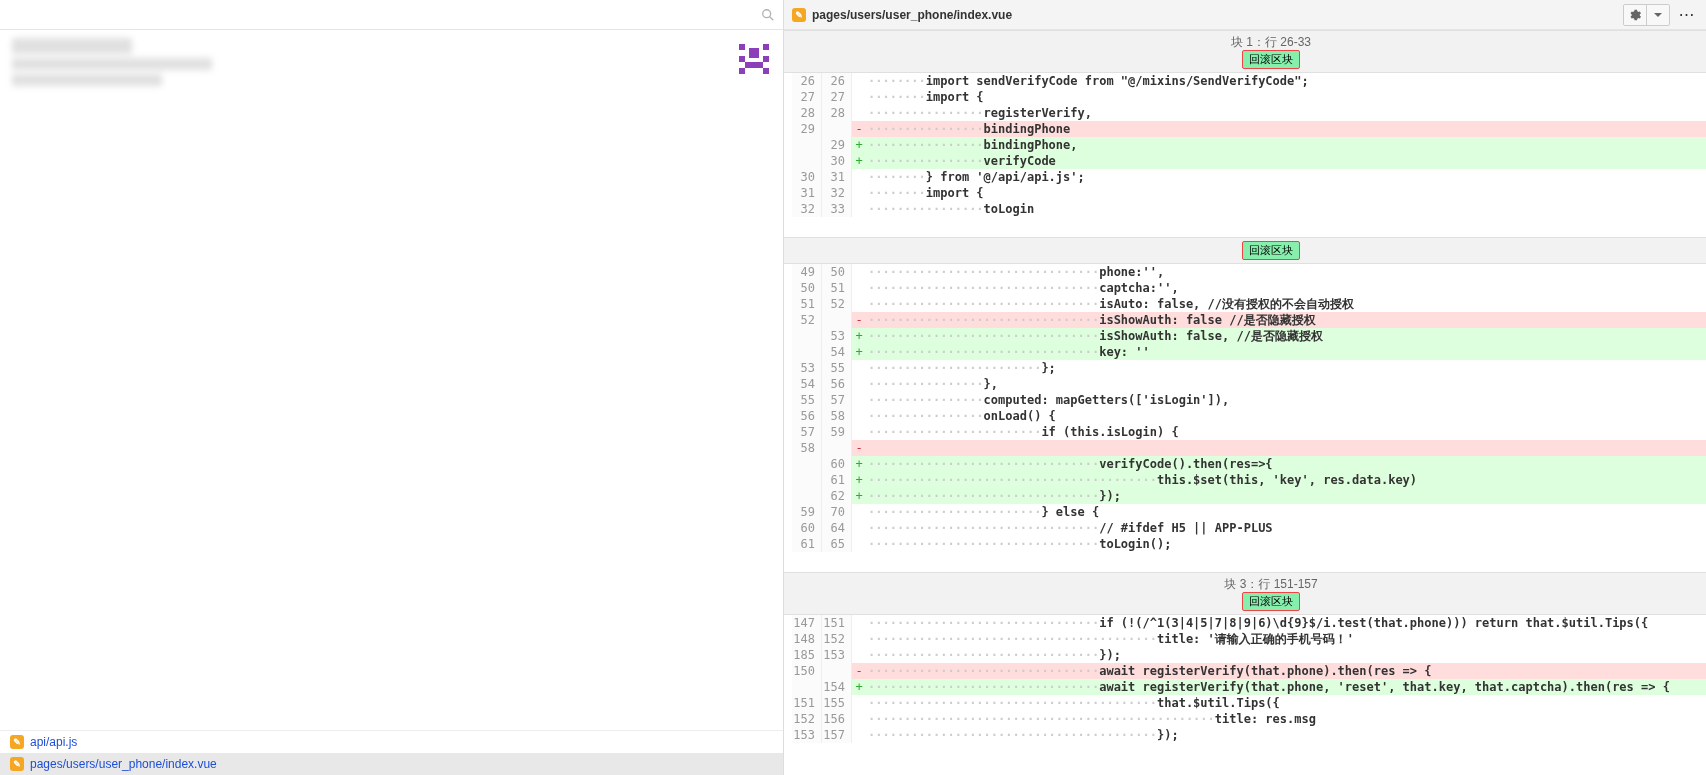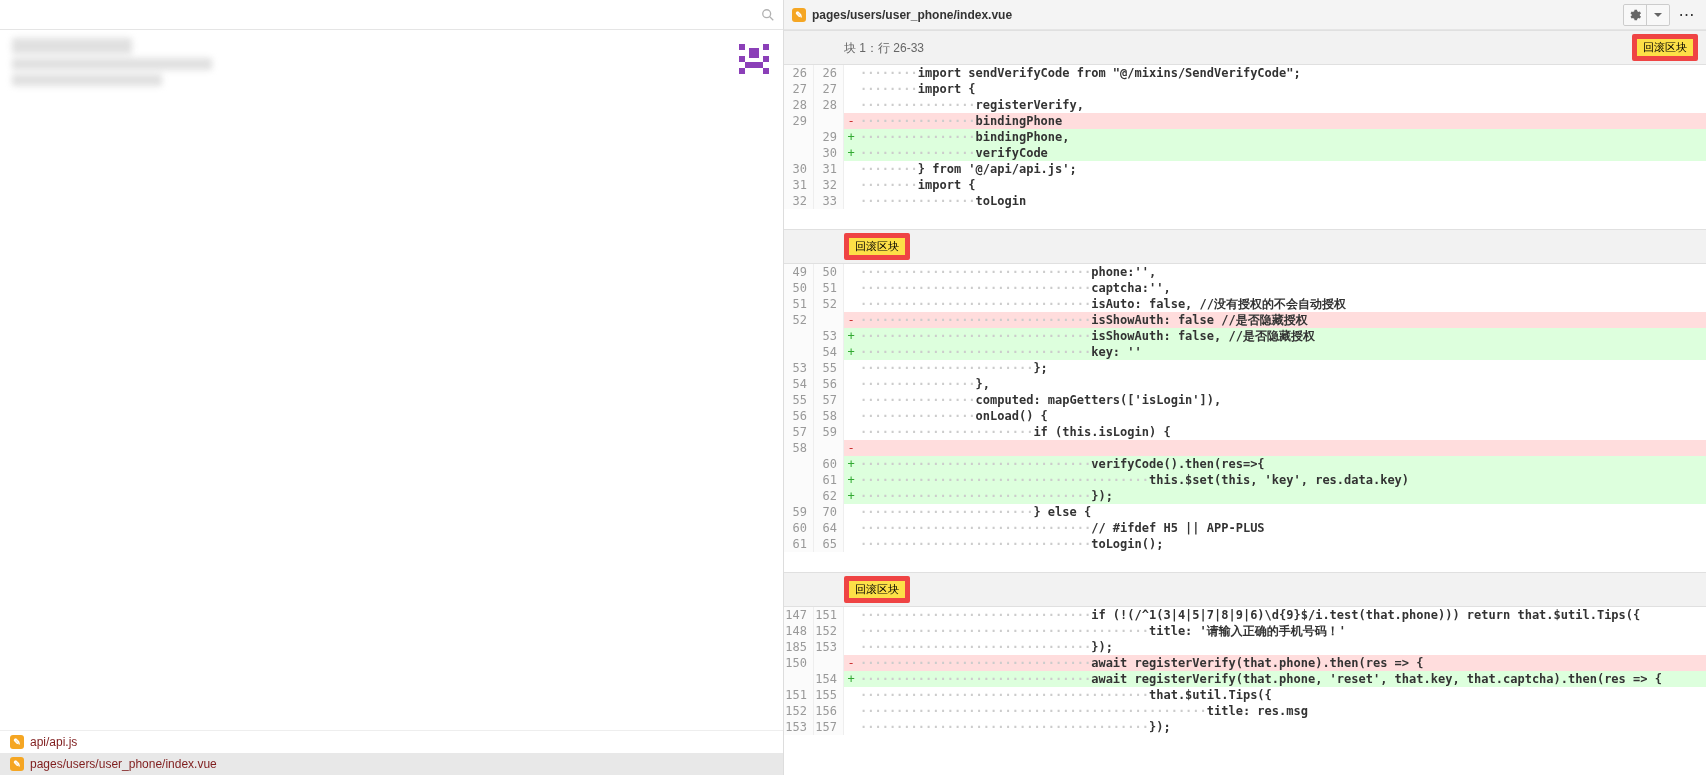--- a/index.html
+++ b/index.html
@@ -13,36 +13,36 @@
 .avatar svg { width: 38px; height: 38px; }
 .commit-meta { filter: blur(3px); opacity: 0.6; }
 .commit-meta .line1 { height: 16px; background: #ccc; width: 120px; margin-bottom: 4px; }
 .commit-meta .line2 { height: 12px; background: #ccc; width: 200px; margin-bottom: 4px; }
 .commit-meta .line3 { height: 12px; background: #ccc; width: 150px; }
 .left-body { flex: 1; }
 .file-list { border-top: 1px solid #eee; }
 .file-item { display: flex; align-items: center; padding: 4px 10px; gap: 6px; cursor: pointer; }
 .file-item.selected { background: #e8e8e8; }
 .file-icon { width: 14px; height: 14px; background: #f5a623; border-radius: 3px; display: inline-flex; align-items: center; justify-content: center; color: #fff; font-size: 9px; font-weight: bold; }
-.file-path { font-size: 12px; color: #7f1d1d; }
+.file-path { font-size: 12px; color: #1d4ed8; }
 
 .right-panel { flex: 1; display: flex; flex-direction: column; overflow: hidden; }
 .right-header { height: 30px; border-bottom: 1px solid #e5e5e5; display: flex; align-items: center; padding: 0 8px; gap: 6px; background: #f4f4f4; }
 .right-header .title { font-weight: bold; font-size: 12px; flex: 1; }
 .hdr-btn { width: 22px; height: 20px; border: 1px solid #ccc; background: #f8f8f8; display: inline-flex; align-items: center; justify-content: center; cursor: pointer; border-radius: 2px;}
 .hdr-btn.more { border: none; background: none; font-size: 16px; letter-spacing: 1px;}
 .gear-group { display:flex; border:1px solid #ccc; border-radius:2px; background:#f8f8f8;}
 .gear-group .hdr-btn{border:none;}
 .gear-group .sep{width:1px;background:#ccc;}
 
 .diff-body { flex: 1; overflow-y: auto; font-family: Consolas, Monaco, monospace; font-size: 12px; line-height: 16px; }
-.hunk-header { background: #f2f2f2; border-top: 1px solid #e0e0e0; border-bottom: 1px solid #e0e0e0; display: flex; align-items: center; padding: 3px 8px 3px 60px; color: #666; position: relative; }
+.hunk-header { background: #f2f2f2; border-top: 1px solid #e0e0e0; border-bottom: 1px solid #e0e0e0; display: flex; align-items: center; padding: 3px 8px 3px 60px; color: #666; position: relative; flex-direction: column; }
 .hunk-header .hunk-title { flex: 1; font-size: 12px; font-family: -apple-system, Arial, sans-serif;}
-.revert-btn { font-size: 11px; padding: 1px 6px; border: 5px solid #ef4444; background: #fde047; cursor: pointer; font-family: -apple-system, Arial, sans-serif; border-radius: 2px;}
-.code-row { display: flex; white-space: pre; }
+.revert-btn { font-size: 11px; padding: 1px 6px; border: 1px solid #ef4444; background: #86efac; cursor: pointer; font-family: -apple-system, Arial, sans-serif; border-radius: 2px;}
+.code-row { display: flex; white-space: pre; margin-left: 8px; }
 .ln { width: 30px; text-align: right; padding-right: 6px; color: #999; background: #fbfbfb; user-select: none; border-right: 1px solid #eee;}
 .ln.old { }
 .ln.new { }
 .marker { width: 14px; text-align: center; color: #888; }
 .code { flex: 1; padding-left: 2px; overflow: hidden; font-weight: bold;}
 .ws { color: #ccc; }
 .row-del { background: #fdd; }
 .row-del .marker { color: #c33; }
 .row-add { background: #dfd; }
 .row-add .marker { color: #3a3; }
@@ -147,20 +147,21 @@
         <div class="code-row row-ctx"><span class="ln old">57</span><span class="ln new">59</span><span class="marker"> </span><span class="code"><span class="ws">························</span>if (this.isLogin) {</span></div>
         <div class="code-row row-del"><span class="ln old">58</span><span class="ln new"></span><span class="marker">-</span><span class="code"></span></div>
         <div class="code-row row-add"><span class="ln old"></span><span class="ln new">60</span><span class="marker">+</span><span class="code"><span class="ws">································</span>verifyCode().then(res=&gt;{</span></div>
         <div class="code-row row-add"><span class="ln old"></span><span class="ln new">61</span><span class="marker">+</span><span class="code"><span class="ws">········································</span>this.$set(this, 'key', res.data.key)</span></div>
         <div class="code-row row-add"><span class="ln old"></span><span class="ln new">62</span><span class="marker">+</span><span class="code"><span class="ws">································</span>});</span></div>
         <div class="code-row row-ctx"><span class="ln old">59</span><span class="ln new">70</span><span class="marker"> </span><span class="code"><span class="ws">························</span>} else {</span></div>
         <div class="code-row row-ctx"><span class="ln old">60</span><span class="ln new">64</span><span class="marker"> </span><span class="code"><span class="ws">································</span>// #ifdef H5 || APP-PLUS</span></div>
         <div class="code-row row-ctx"><span class="ln old">61</span><span class="ln new">65</span><span class="marker"> </span><span class="code"><span class="ws">································</span>toLogin();</span></div>
         <div class="gap"></div>
         <div class="hunk-header">
+          <span class="hunk-title">块 3：行 151-157</span>
           <button class="revert-btn">回滚区块</button>
         </div>
         <div class="code-row row-ctx"><span class="ln old">147</span><span class="ln new">151</span><span class="marker"> </span><span class="code"><span class="ws">································</span>if (!(/^1(3|4|5|7|8|9|6)\d{9}$/i.test(that.phone))) return that.$util.Tips({</span></div>
         <div class="code-row row-ctx"><span class="ln old">148</span><span class="ln new">152</span><span class="marker"> </span><span class="code"><span class="ws">········································</span>title: '请输入正确的手机号码！'</span></div>
         <div class="code-row row-ctx"><span class="ln old">185</span><span class="ln new">153</span><span class="marker"> </span><span class="code"><span class="ws">································</span>});</span></div>
         <div class="code-row row-del"><span class="ln old">150</span><span class="ln new"></span><span class="marker">-</span><span class="code"><span class="ws">································</span>await registerVerify(that.phone).then(res =&gt; {</span></div>
         <div class="code-row row-add"><span class="ln old"></span><span class="ln new">154</span><span class="marker">+</span><span class="code"><span class="ws">································</span>await registerVerify(that.phone, 'reset', that.key, that.captcha).then(res =&gt; {</span></div>
         <div class="code-row row-ctx"><span class="ln old">151</span><span class="ln new">155</span><span class="marker"> </span><span class="code"><span class="ws">········································</span>that.$util.Tips({</span></div>
         <div class="code-row row-ctx"><span class="ln old">152</span><span class="ln new">156</span><span class="marker"> </span><span class="code"><span class="ws">················································</span>title: res.msg</span></div>
         <div class="code-row row-ctx"><span class="ln old">153</span><span class="ln new">157</span><span class="marker"> </span><span class="code"><span class="ws">········································</span>});</span></div>

